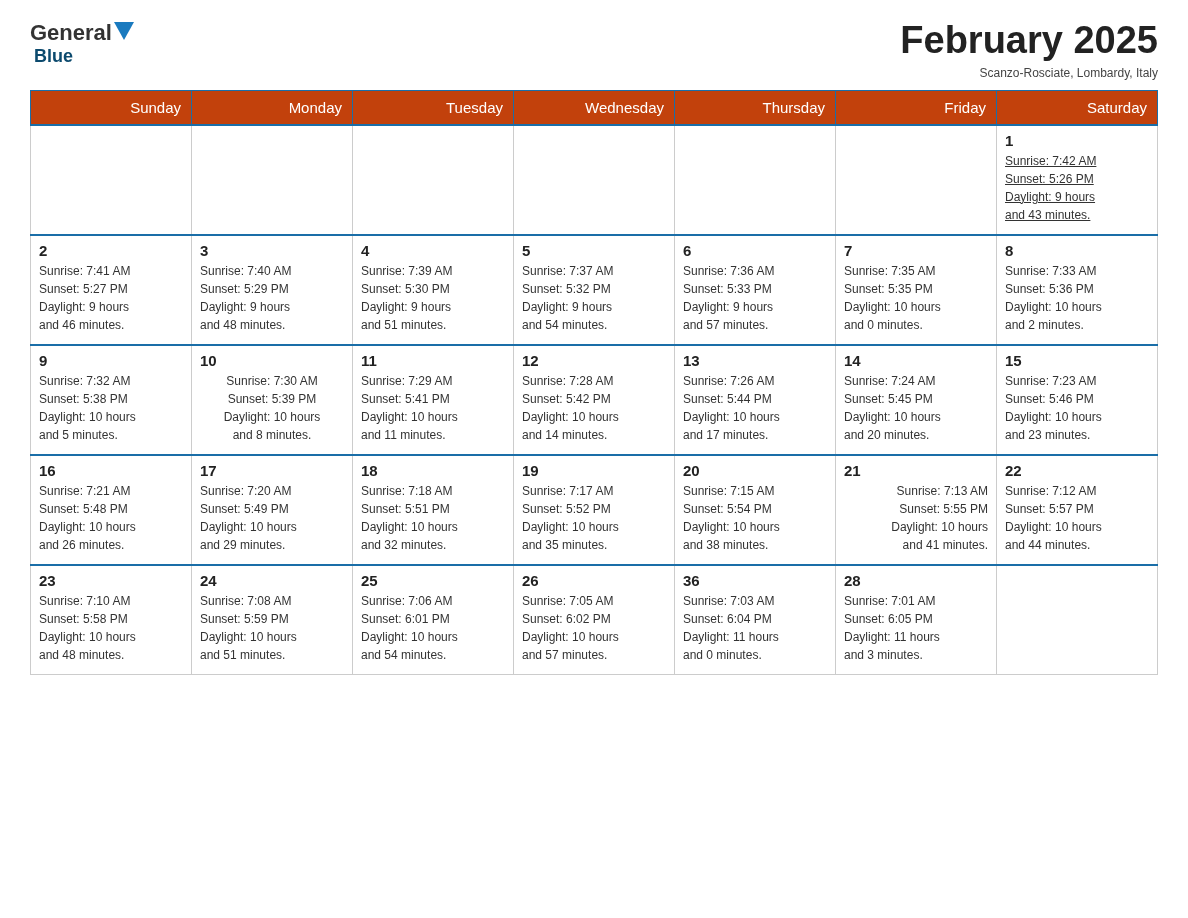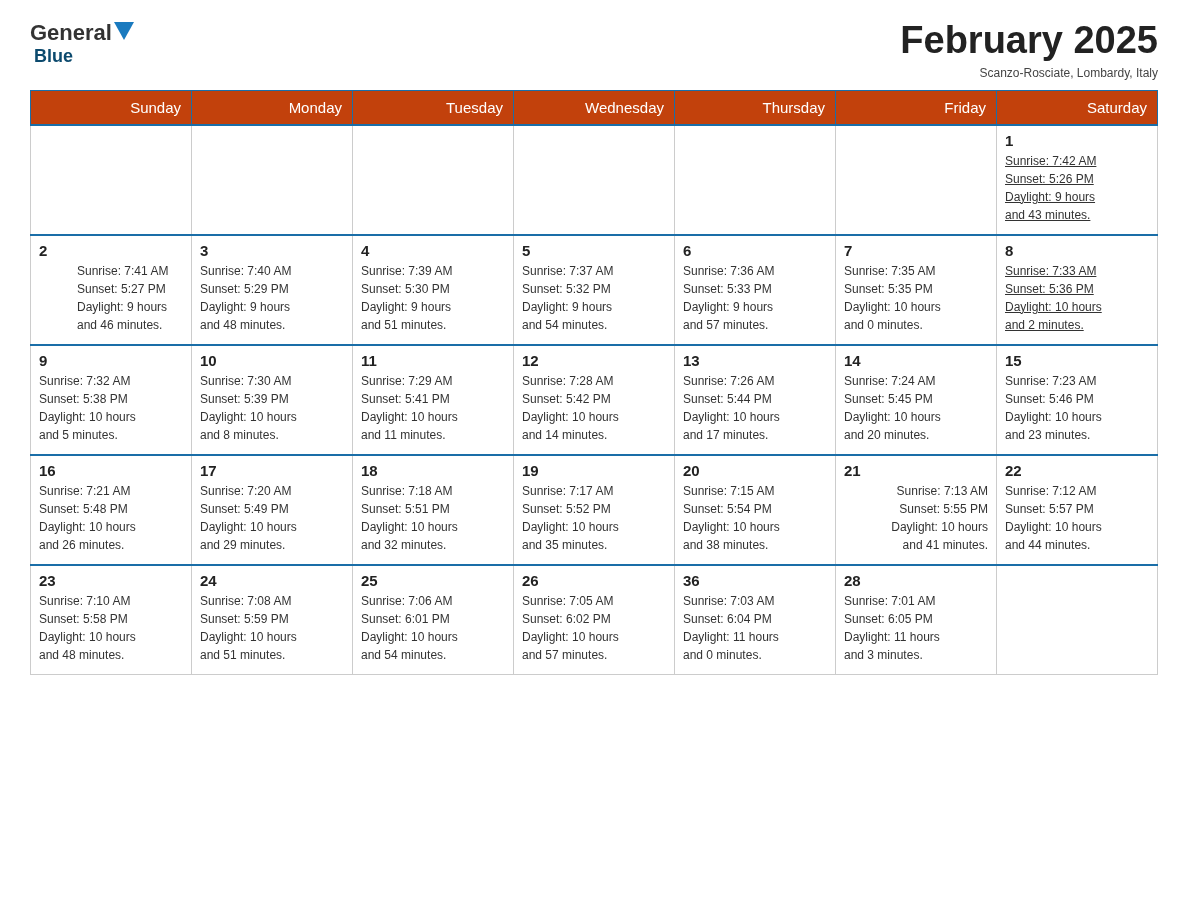--- a/index.html
+++ b/index.html
@@ -151,21 +151,21 @@
           <span class="day-number">1</span>
           <div class="day-info" style="white-space: pre-line; text-decoration: underline;">Sunrise: 7:42 AM
 Sunset: 5:26 PM
 Daylight: 9 hours
 and 43 minutes.</div>
         </td>
       </tr>
       <tr>
         <td>
           <span class="day-number">2</span>
-          <div class="day-info" style="white-space: pre-line; margin-left: 38px;">Sunrise: 7:41 AM
+          <div class="day-info" style="white-space: pre-line;">Sunrise: 7:41 AM
 Sunset: 5:27 PM
 Daylight: 9 hours
 and 46 minutes.</div>
         </td>
         <td>
           <span class="day-number">3</span>
           <div class="day-info" style="white-space: pre-line;">Sunrise: 7:40 AM
 Sunset: 5:29 PM
 Daylight: 9 hours
 and 48 minutes.</div>
@@ -193,37 +193,37 @@
         </td>
         <td>
           <span class="day-number">7</span>
           <div class="day-info" style="white-space: pre-line;">Sunrise: 7:35 AM
 Sunset: 5:35 PM
 Daylight: 10 hours
 and 0 minutes.</div>
         </td>
         <td>
           <span class="day-number">8</span>
-          <div class="day-info" style="white-space: pre-line; text-decoration: underline;">Sunrise: 7:33 AM
+          <div class="day-info" style="white-space: pre-line;">Sunrise: 7:33 AM
 Sunset: 5:36 PM
 Daylight: 10 hours
 and 2 minutes.</div>
         </td>
       </tr>
       <tr>
         <td>
           <span class="day-number">9</span>
           <div class="day-info" style="white-space: pre-line;">Sunrise: 7:32 AM
 Sunset: 5:38 PM
 Daylight: 10 hours
 and 5 minutes.</div>
         </td>
         <td>
           <span class="day-number">10</span>
-          <div class="day-info" style="white-space: pre-line;">Sunrise: 7:30 AM
+          <div class="day-info" style="white-space: pre-line; text-align: center;">Sunrise: 7:30 AM
 Sunset: 5:39 PM
 Daylight: 10 hours
 and 8 minutes.</div>
         </td>
         <td>
           <span class="day-number">11</span>
           <div class="day-info" style="white-space: pre-line;">Sunrise: 7:29 AM
 Sunset: 5:41 PM
 Daylight: 10 hours
 and 11 minutes.</div>

